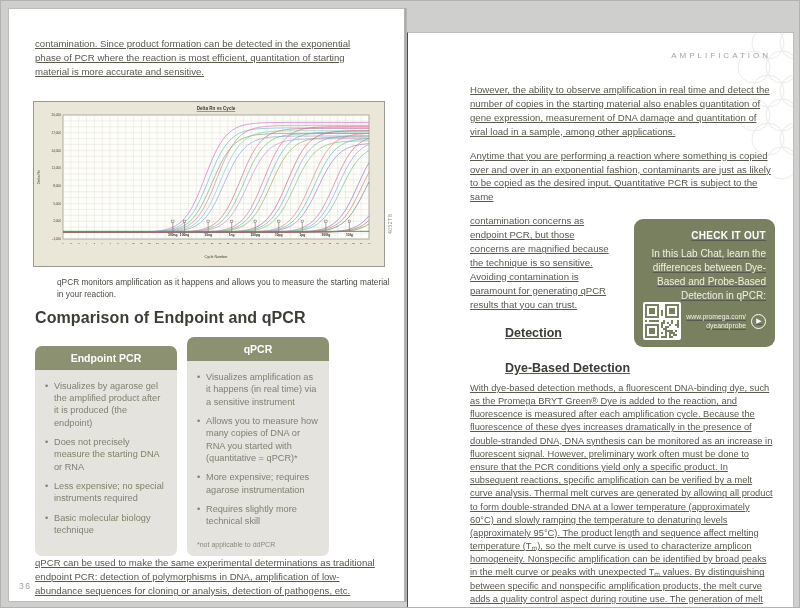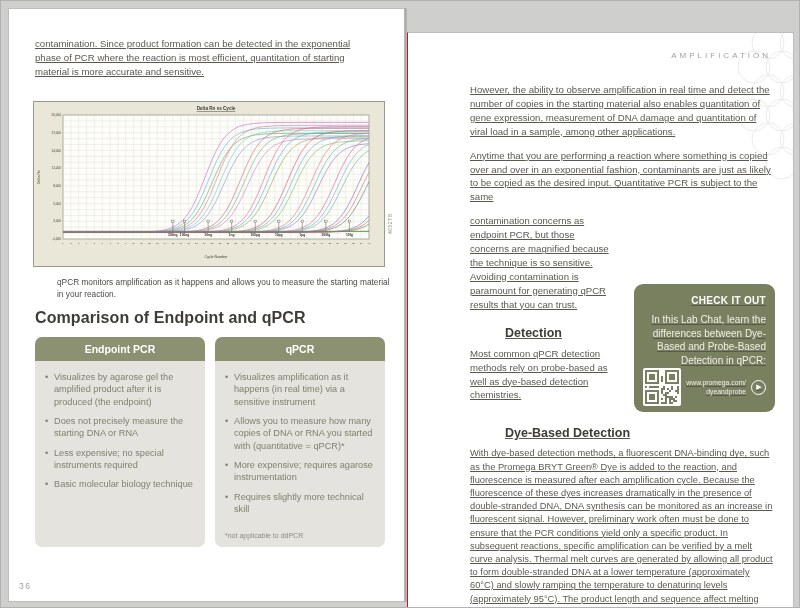--- a/index.html
+++ b/index.html
@@ -13,21 +13,21 @@
           background:linear-gradient(90deg,#bcbcba,#a9a9a7,#bcbcba);}
   .body-text{font-size:9.6px;line-height:1.45;color:#5a594f;text-decoration:underline;}
   
   .lp-inner{position:relative;width:100%;height:100%;}
   .lp-intro{position:absolute;left:26px;top:28px;width:342px;}
   .chart-wrap{position:absolute;left:24px;top:92px;width:352px;height:166px;}
   .fig-id{position:absolute;left:378px;top:225px;font-size:5px;color:#8a8a84;
           transform:rotate(-90deg);transform-origin:left top;letter-spacing:.5px;}
   .lp-caption{position:absolute;left:26px;top:268px;width:335px;font-size:8.3px;line-height:1.4;color:#4c4b44;margin-left:22px;}
   .lp-heading{position:absolute;left:26px;top:300px;font-size:16px;font-weight:bold;color:#3d3c36;letter-spacing:.1px;}
-  .cmp-row{position:absolute;left:26px;top:328px;width:350px;display:flex;gap:10px;align-items:flex-end;}
+  .cmp-row{position:absolute;left:26px;top:328px;width:294px;display:flex;gap:10px;align-items:flex-end;}
   .cmp-card{flex:1;display:flex;flex-direction:column;border-radius:7px;overflow:hidden;min-height:210px;}
   .cmp-head{background:#8c9171;color:#ffffff;font-size:10.5px;font-weight:bold;text-align:center;padding:6px 4px;}
   .cmp-body{background:#e5e3dd;flex:1;padding:10px 10px 8px 10px;display:flex;flex-direction:column;}
   .bullet-item{display:flex;font-size:9.2px;line-height:1.34;color:#80816f;margin-bottom:7px;}
   .bullet-item .dot{width:9px;flex:0 0 9px;}
   .cmp-footnote{margin-top:auto;font-size:7px;color:#8a8b7b;padding-top:6px;}
   .lp-closing{position:absolute;left:26px;top:547px;width:345px;}
   .page-num{position:absolute;bottom:10px;font-size:8.5px;color:#a0a09c;letter-spacing:1.5px;}
   .page-num.left{left:10px;}
   .page-num.right{right:10px;}
@@ -279,20 +279,21 @@
               </div>
               <div class="bullet-item">
                 <span class="dot">•</span>
                 <span>Requires slightly more technical skill</span>
               </div>
               <div class="cmp-footnote">*not applicable to ddPCR</div>
           </div>
         </div>
       </div>
 
+      <div class="lp-closing body-text">qPCR can be used to make the same experimental determinations as traditional endpoint PCR: detection of polymorphisms in DNA, amplification of low-abundance sequences for cloning or analysis, detection of pathogens, etc.</div>
 
       <div class="page-num left">36</div>
     </div>
   </div>
 
   <div class="gutter"></div>
 
   <div class="page page-right">
     <svg class="rp-deco" width="120" height="160" viewBox="0 0 120 160">
       <g fill="none" stroke="#ebebe8" stroke-width="1">
@@ -313,21 +314,20 @@
     <div class="rp-header">AMPLIFICATION</div>
 
     <div class="rp-col body-text">
       <p>However, the ability to observe amplification in real time and detect the number of copies in the starting material also enables quantitation of gene expression, measurement of DNA damage and quantitation of viral load in a sample, among other applications.</p>
       <p>Anytime that you are performing a reaction where something is copied over and over in an exponential fashion, contaminants are just as likely to be copied as the desired input. Quantitative PCR is subject to the same</p>
 
       <div class="wrap-row">
         <div class="wrap-left">
           <p>contamination concerns as endpoint PCR, but those concerns are magnified because the technique is so sensitive. Avoiding contamination is paramount for generating qPCR results that you can trust.</p>
           <div class="rp-subhead">Detection</div>
-          <p>Most common qPCR detection methods rely on probe-based as well as dye-based detection chemistries.</p>
         </div>
 
         <div class="checkout" id="checkout-box" style="background: rgb(121, 128, 96);">
           <div class="checkout-title">CHECK IT OUT</div>
           <div class="checkout-body">In this Lab Chat, learn the differences between Dye-Based and Probe-Based Detection in qPCR:</div>
           <div class="checkout-bottom">
             <div class="qr">
               <svg id="qr-svg" width="34" height="34" viewBox="0 0 17 17">
                   <rect x="0" y="0" width="1" height="1" fill="#798060"></rect>
                   <rect x="0" y="1" width="1" height="1" fill="#798060"></rect>

